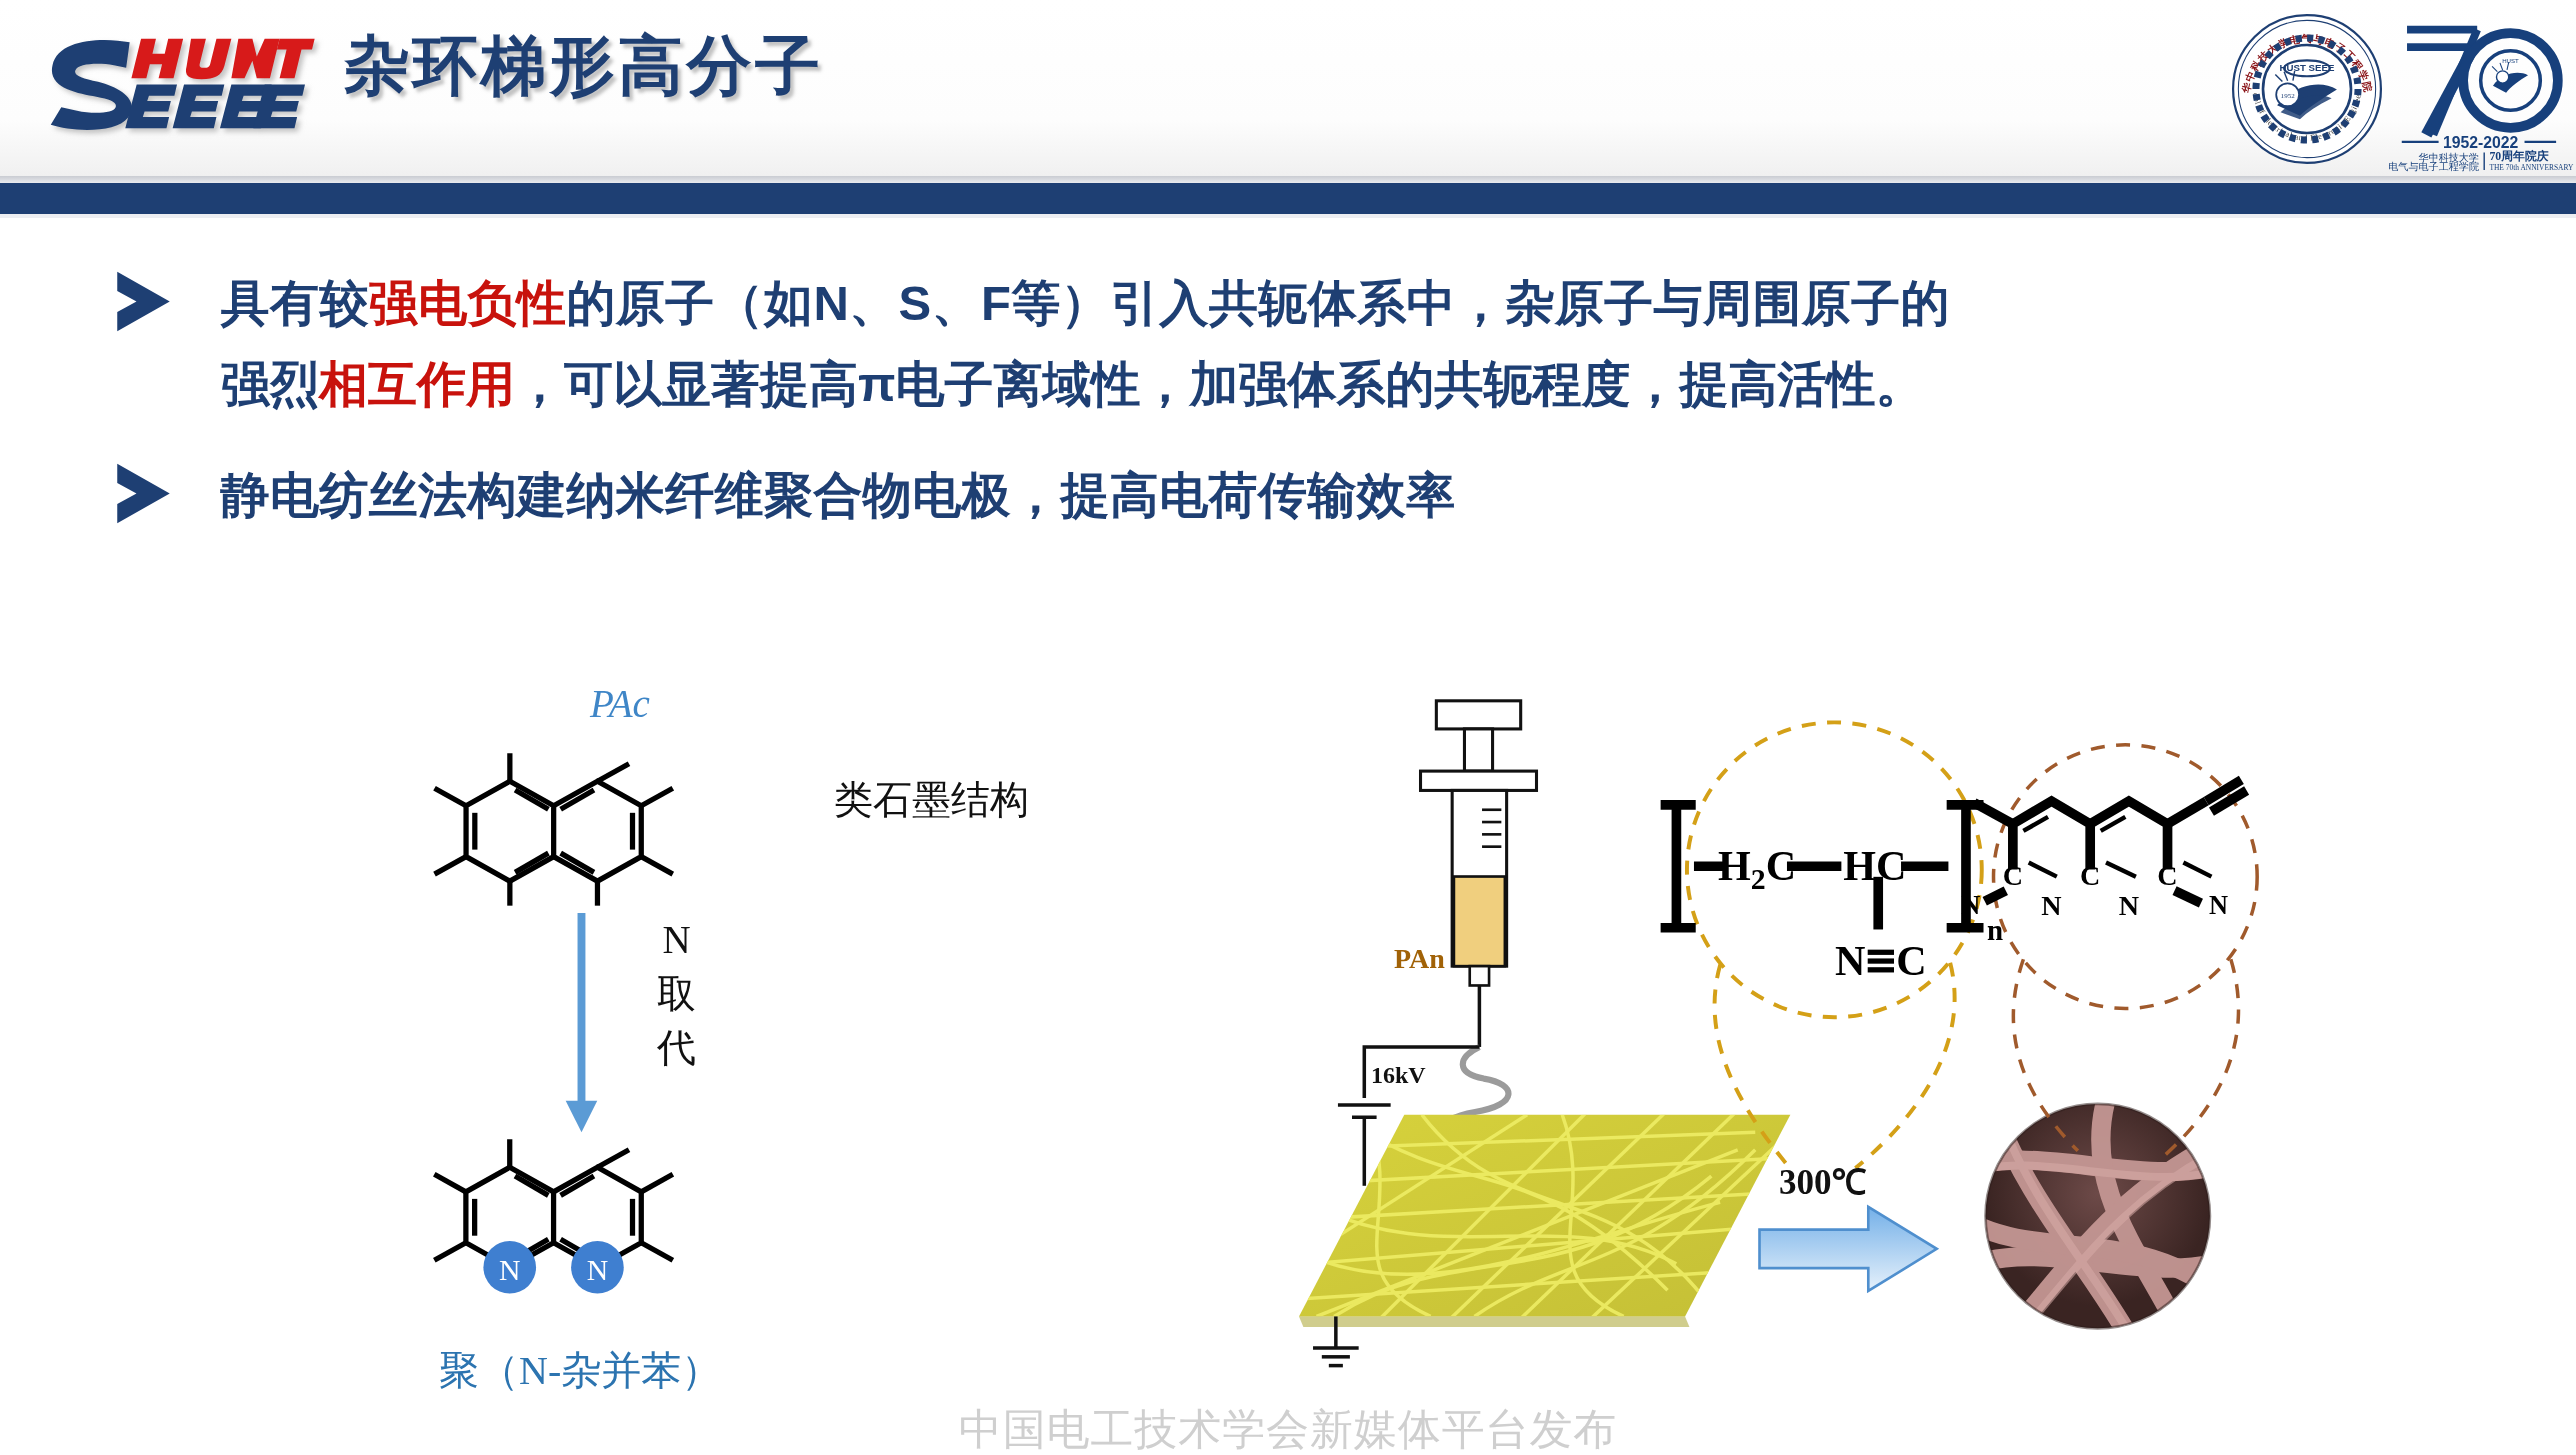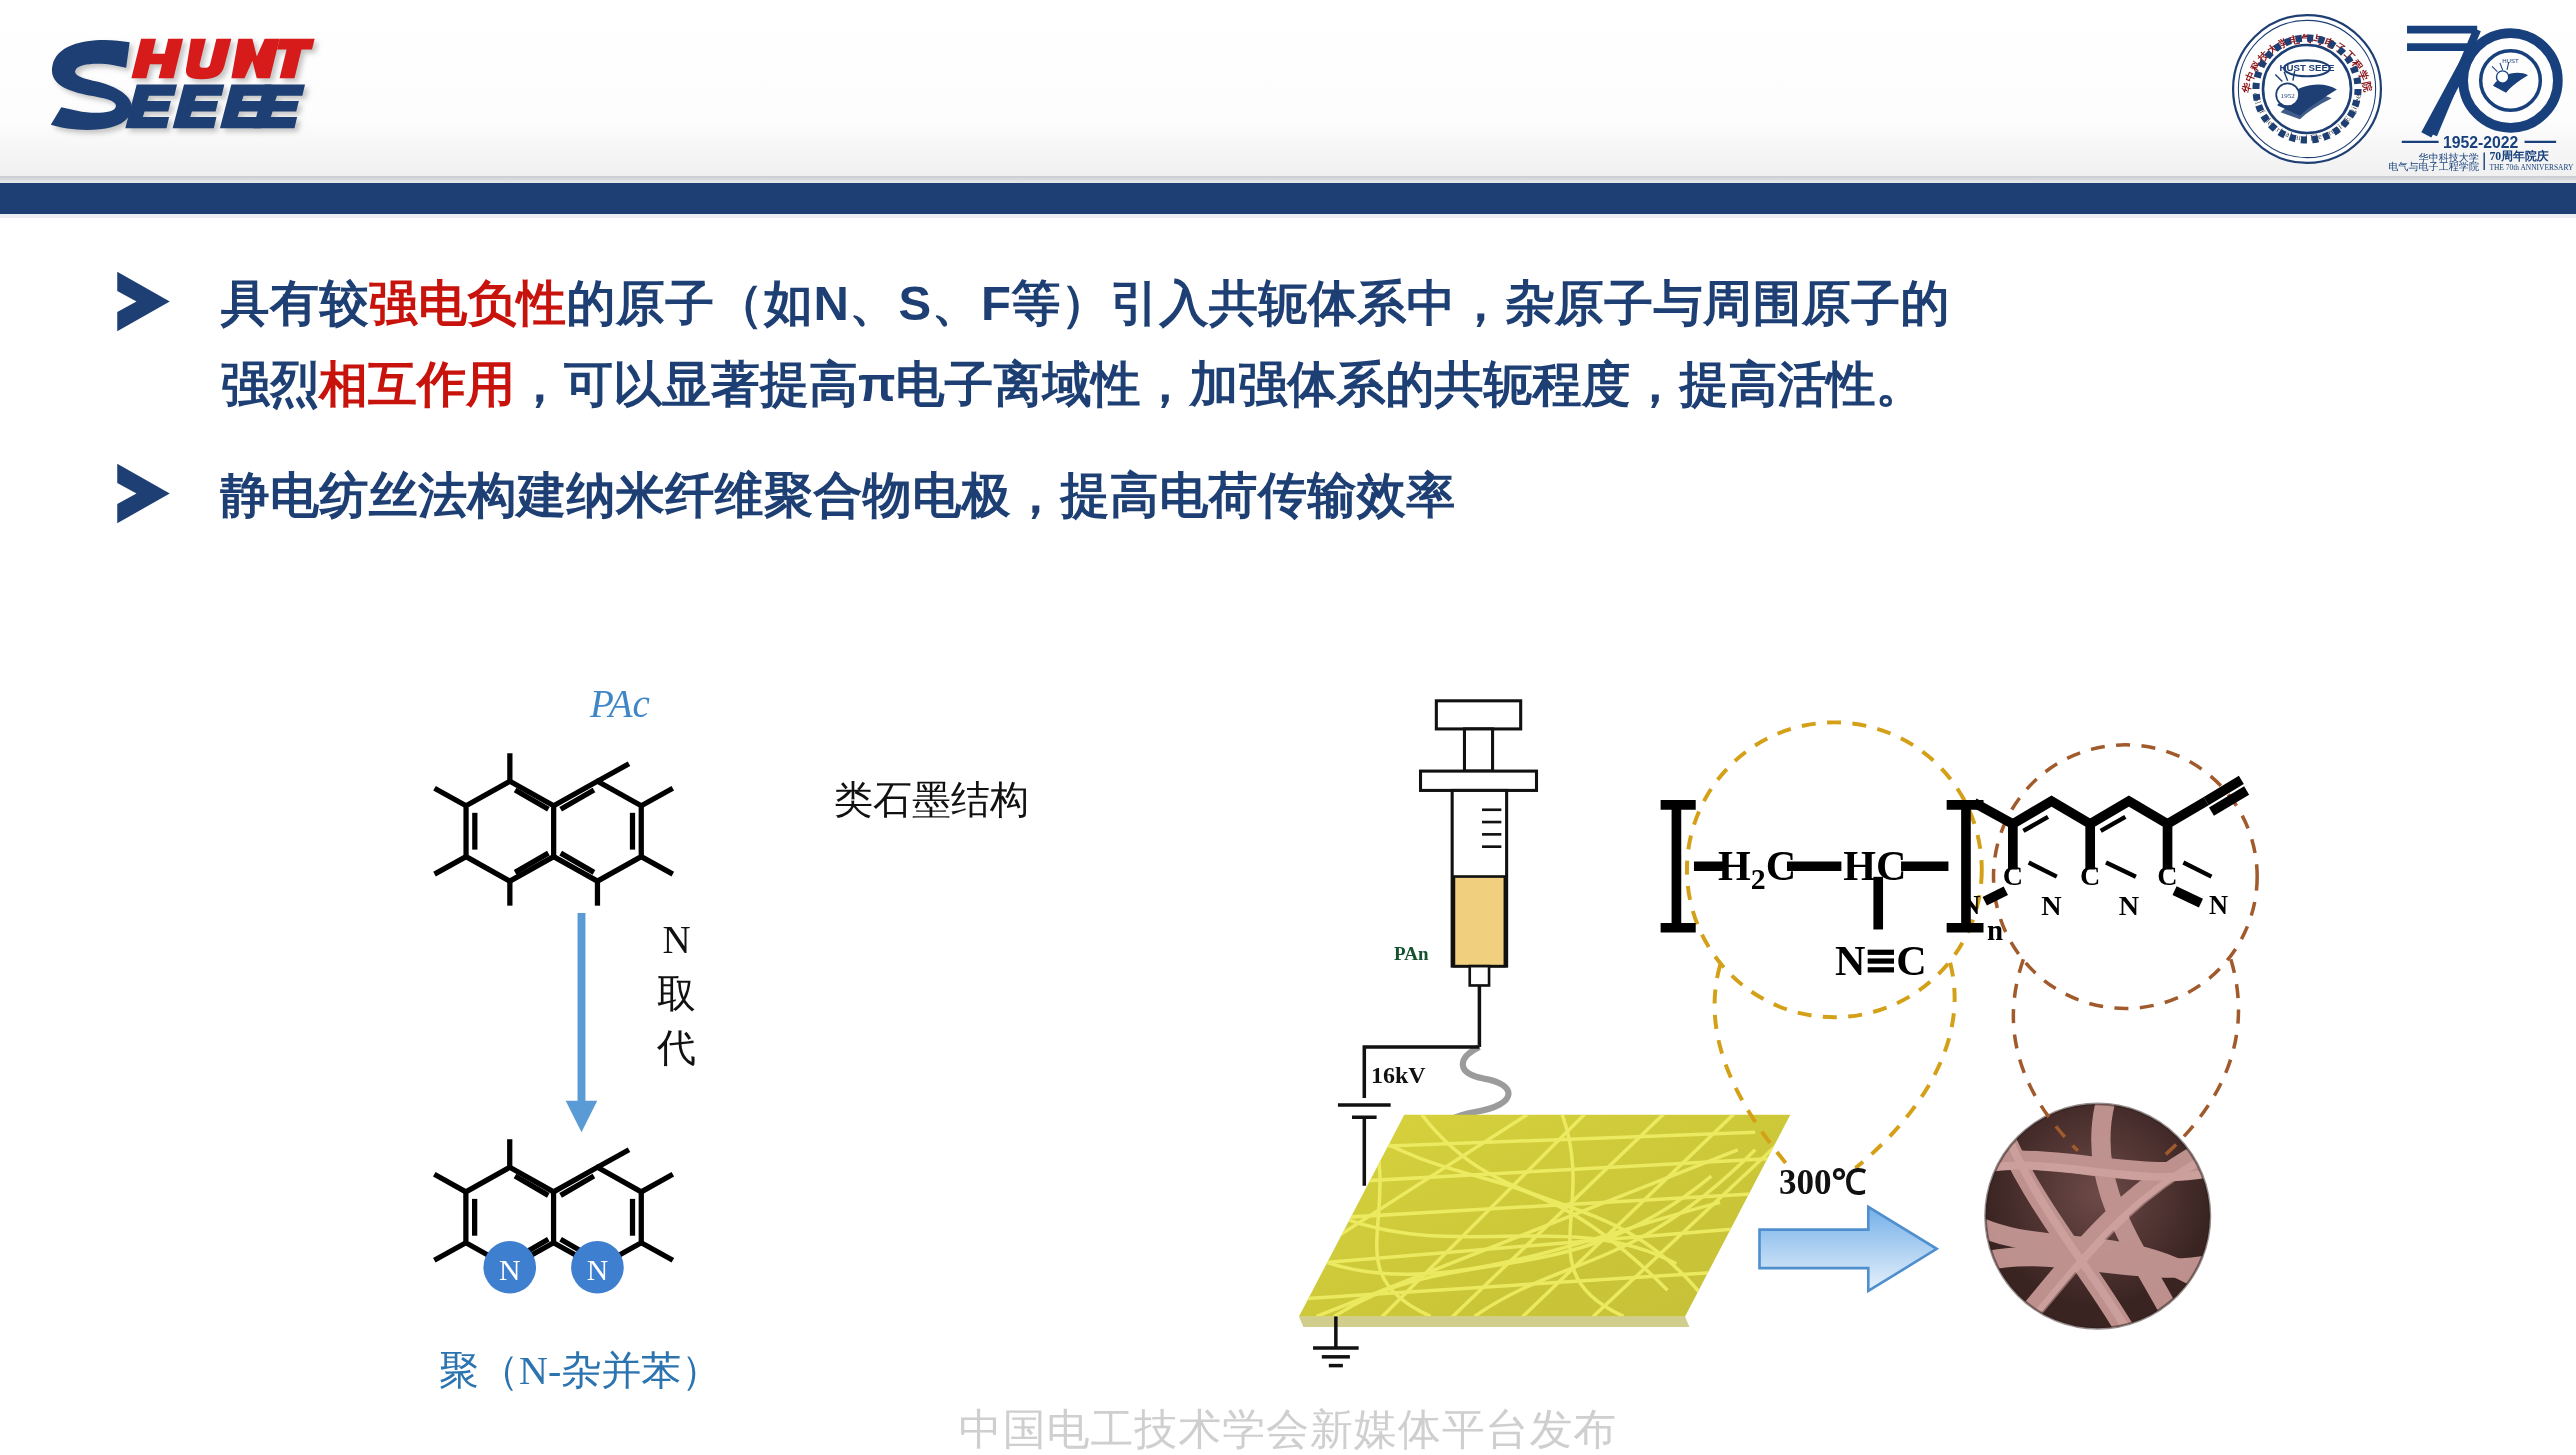--- a/index.html
+++ b/index.html
@@ -47,22 +47,22 @@
   .lbl-pac{position:absolute;left:590px;top:681px;font-size:39px;
            font-style:italic;color:#3f86c7;font-family:"Liberation Serif",serif;}
   .lbl-graphite{position:absolute;left:834px;top:773px;font-size:39px;color:#111;
                 font-family:Liberation Mono, monospace;white-space:nowrap;}
   .lbl-nsub{position:absolute;left:650px;top:913px;font-size:39px;color:#111;
             font-family:"Liberation Serif",serif;line-height:54px;text-align:center;width:53px;}
   .lbl-poly{position:absolute;left:439px;top:1343px;font-size:40px;
             color:#2c74b0;font-family:"Liberation Serif",serif;
             white-space:nowrap;}
 
-  .lbl-pan{position:absolute;left:1394px;top:943px;font-size:19px;font-weight:bold;
-           color:#14532d;font-family:"Liberation Serif",serif;}
+  .lbl-pan{position:absolute;left:1394px;top:943px;font-size:28px;font-weight:bold;
+           color:#a16207;font-family:"Liberation Serif",serif;}
   .lbl-kv{position:absolute;left:1371px;top:1062px;font-size:24px;font-weight:bold;
           color:#111;font-family:"Liberation Serif",serif;}
   .lbl-temp{position:absolute;left:1779px;top:1157px;font-size:35px;font-weight:bold;
             color:#111;font-family:"Liberation Serif",serif;}
 
   .watermark{position:absolute;left:0;top:1401px;width:2576px;text-align:center;
              font-size:43px;color:#cfcfcf;letter-spacing:0.9px;}
 
   svg{overflow:visible;}
   .bondk{stroke:#000;stroke-width:6;fill:none;}
@@ -95,20 +95,21 @@
         <g fill="#1e3f73">
           <path d="M108 62 h46 l-3 13 h-29 l-2 6 h27 l-3 12 h-27 l-2 6 h30 l-3 13 h-47 Z"></path>
           <path d="M162 62 h46 l-3 13 h-29 l-2 6 h27 l-3 12 h-27 l-2 6 h30 l-3 13 h-47 Z"></path>
           <path d="M216 62 h46 l-3 13 h-29 l-2 6 h27 l-3 12 h-27 l-2 6 h30 l-3 13 h-47 Z"></path>
           <path d="M270 62 h46 l-3 13 h-29 l-2 6 h27 l-3 12 h-27 l-2 6 h30 l-3 13 h-47 Z" transform="translate(-16,0)"></path>
         </g>
       </g>
     </svg>
   </div>
 
+  <div class="slide-title">杂环梯形高分子</div>
 
   <div class="seal">
     <svg width="154" height="154" viewBox="0 0 175 175">
       <defs>
         <path id="arcTop" d="M 22 92 A 66 66 0 0 1 153 92"></path>
         <path id="arcBot" d="M 26 92 A 62 62 0 0 0 149 92"></path>
       </defs>
       <circle cx="87.5" cy="87.5" r="84" fill="#fff" stroke="#1e3f73" stroke-width="2.5"></circle>
       <circle cx="87.5" cy="87.5" r="78" fill="none" stroke="#1e3f73" stroke-width="1.2"></circle>
       <text font-size="11.5" fill="#8a1418" font-weight="bold" font-family="'Liberation Serif',serif" letter-spacing="1.3">

